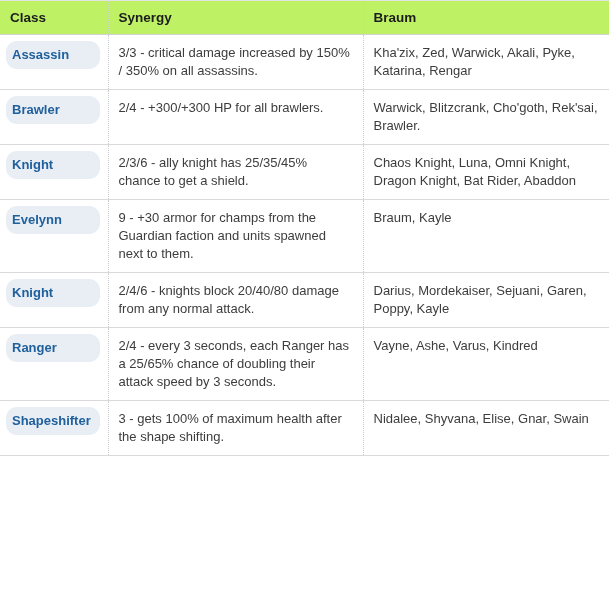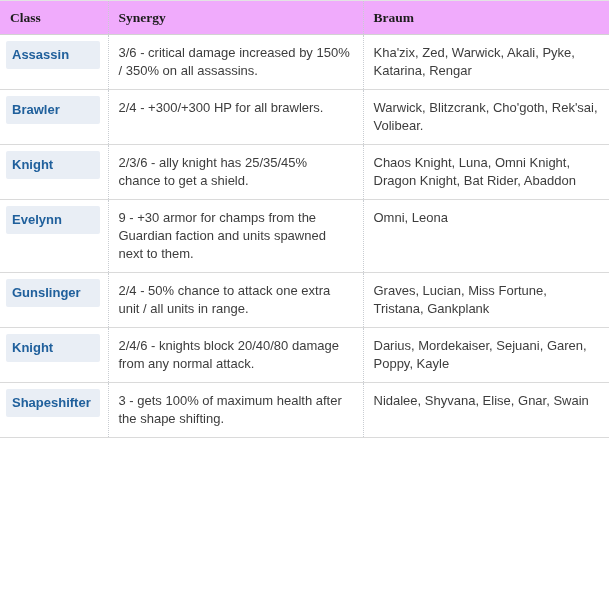--- a/index.html
+++ b/index.html
@@ -22,22 +22,21 @@
 
   thead th {
     text-align: left;
     font-size: 13.5px;
     font-weight: bold;
     color: #1d1d1d;
     line-height: 18px;
     padding: 8px 10px 7px 10px;
     border-top: 1px solid #e3e3e3;
     border-bottom: 1px solid #d2d2d2;
-    background: #f0abfc;
-    font-family: Liberation Serif, serif;
+    background: #bef264;
   }
   tbody td {
     font-size: 13px;
     color: #3d3d3d;
     line-height: 18px;
     vertical-align: top;
     padding: 9px 10px 9px 10px;
     border-bottom: 1px solid #dadada;
     background: #ffffff;
   }
@@ -49,21 +48,21 @@
     padding: 6px 8px 6px 6px;
   }
   a.class-link {
     display: block;
     background: #e9eef5;
     color: #20609c;
     font-weight: bold;
     font-size: 13px;
     line-height: 18px;
     padding: 5px 5px 5px 6px;
-    border-radius: 2px;
+    border-radius: 11px;
     text-decoration: none;
     cursor: pointer;
   }
 </style>
 </head>
 <body>
 
 <div class="table-wrap">
   <table class="classes-table">
     <colgroup>
@@ -76,57 +75,57 @@
         <th>Class</th>
         <th>Synergy</th>
         <th>Braum</th>
       </tr>
     </thead>
     <tbody>
       <tr>
         <td class="c-class">
             <a class="class-link">Assassin</a>
           </td>
-        <td>3/6 - critical damage increased by 150% / 350% on all assassins.</td>
+        <td>3/3 - critical damage increased by 150% / 350% on all assassins.</td>
         <td>Kha'zix, Zed, Warwick, Akali, Pyke, Katarina, Rengar</td>
       </tr>
       <tr>
         <td class="c-class">
             <a class="class-link">Brawler</a>
           </td>
         <td>2/4 - +300/+300 HP for all brawlers.</td>
-        <td>Warwick, Blitzcrank, Cho'goth, Rek'sai, Volibear.</td>
+        <td>Warwick, Blitzcrank, Cho'goth, Rek'sai, Brawler.</td>
       </tr>
       <tr>
         <td class="c-class">
             <a class="class-link">Knight</a>
           </td>
         <td>2/3/6 - ally knight has 25/35/45% chance to get a shield.</td>
         <td>Chaos Knight, Luna, Omni Knight, Dragon Knight, Bat Rider, Abaddon</td>
       </tr>
       <tr>
         <td class="c-class">
             <a class="class-link">Evelynn</a>
           </td>
         <td>9 - +30 armor for champs from the Guardian faction and units spawned next to them.</td>
-        <td>Omni, Leona</td>
-      </tr>
-      <tr>
-        <td class="c-class">
-            <a class="class-link">Gunslinger</a>
-          </td>
-        <td>2/4 - 50% chance to attack one extra unit / all units in range.</td>
-        <td>Graves, Lucian, Miss Fortune, Tristana, Gankplank</td>
+        <td>Braum, Kayle</td>
       </tr>
       <tr>
         <td class="c-class">
             <a class="class-link">Knight</a>
           </td>
         <td>2/4/6 - knights block 20/40/80 damage from any normal attack.</td>
         <td>Darius, Mordekaiser, Sejuani, Garen, Poppy, Kayle</td>
+      </tr>
+      <tr>
+        <td class="c-class">
+            <a class="class-link">Ranger</a>
+          </td>
+        <td>2/4 - every 3 seconds, each Ranger has a 25/65% chance of doubling their attack speed by 3 seconds.</td>
+        <td>Vayne, Ashe, Varus, Kindred</td>
       </tr>
       <tr>
         <td class="c-class">
             <a class="class-link">Shapeshifter</a>
           </td>
         <td>3 - gets 100% of maximum health after the shape shifting.</td>
         <td>Nidalee, Shyvana, Elise, Gnar, Swain</td>
       </tr>
     </tbody>
   </table>

